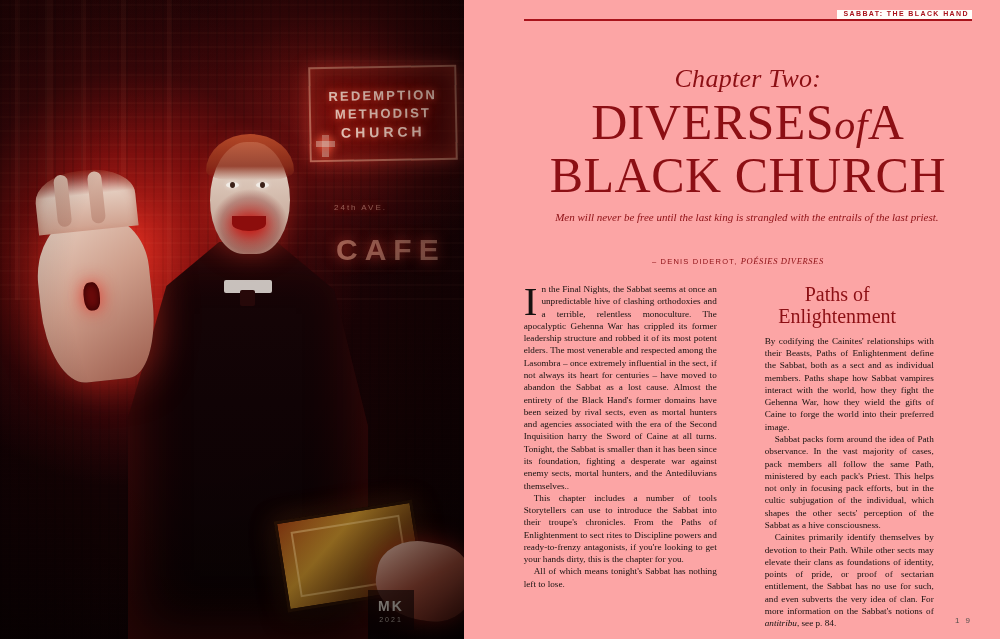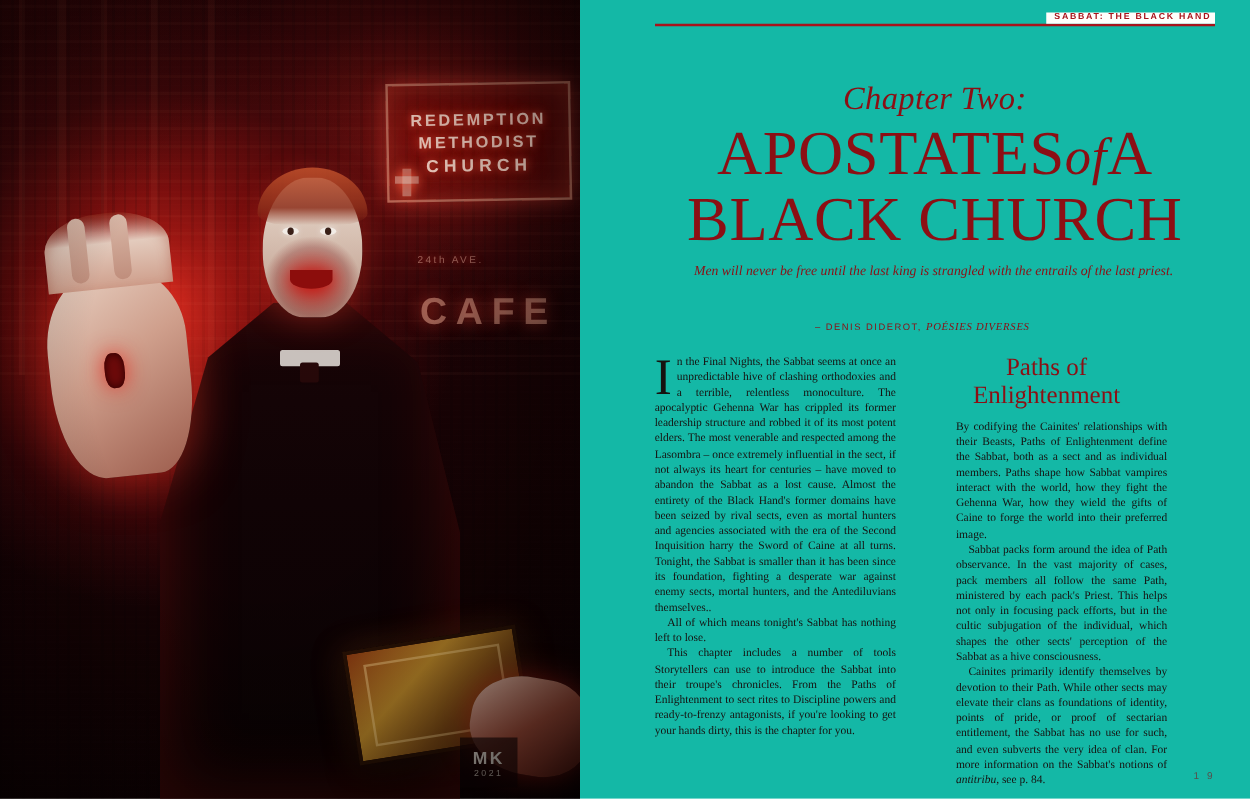--- a/index.html
+++ b/index.html
@@ -169,21 +169,21 @@
   .artist-mark .mk { color:#d8cfc6; font-size:14px; font-weight:bold; letter-spacing:2px; }
   .artist-mark .yr { color:#b9aea5; font-size:7px; letter-spacing:2px; margin-top:2px; }
   .vignette {
     position:absolute; inset:0; pointer-events:none;
     background:radial-gradient(ellipse 85% 80% at 45% 45%, transparent 35%, rgba(0,0,0,.55) 85%, rgba(0,0,0,.85) 100%);
   }
 
   
   .right-page {
     width:584px; height:639px; position:relative;
-    background:#14b8a6;
+    background:#fca5a5;
     padding:0;
   }
   .header-rule {
     position:absolute; left:60px; right:28px; top:19px; height:2px; background:#a8131b;
   }
   .running-head {
     position:absolute; right:28px; top:10px;
     font-family:"Liberation Sans", sans-serif;
     font-size:7px; letter-spacing:1.4px; font-weight:bold; color:#a8131b;
     background:#fffefb; padding:0 3px 2px 6px;
@@ -275,36 +275,36 @@
   <div class="vignette"></div>
 </div>
 
 <div class="right-page">
   <div class="header-rule"></div>
   <div class="running-head">SABBAT: THE BLACK HAND</div>
 
   <div class="chapter-block">
     <div class="chapter-label">Chapter Two:</div>
     <div class="chapter-title1">
-      <span>APOSTATES</span><span class="of">of</span><span>A</span>
+      <span>DIVERSES</span><span class="of">of</span><span>A</span>
     </div>
     <div class="chapter-title2">BLACK CHURCH</div>
   </div>
 
   <div class="epigraph">Men will never be free until the last king is strangled with the entrails of the last priest.</div>
   <div class="epigraph-attr">
     <span>– DENIS DIDEROT,</span>
     <i>POÉSIES DIVERSES</i>
   </div>
 
   <div class="columns">
     <div class="col col-left">
       <p class="first dropcap-para"><span class="dropcap">I</span><span>n the Final Nights, the Sabbat seems at once an unpredictable hive of clashing orthodoxies and a terrible, relentless monoculture. The apocalyptic Gehenna War has crippled its former leadership structure and robbed it of its most potent elders. The most venerable and respected among the Lasombra – once extremely influential in the sect, if not always its heart for centuries – have moved to abandon the Sabbat as a lost cause. Almost the entirety of the Black Hand's former domains have been seized by rival sects, even as mortal hunters and agencies associated with the era of the Second Inquisition harry the Sword of Caine at all turns. Tonight, the Sabbat is smaller than it has been since its foundation, fighting a desperate war against enemy sects, mortal hunters, and the Antediluvians themselves..</span></p>
+      <p>This chapter includes a number of tools Storytellers can use to introduce the Sabbat into their troupe's chronicles. From the Paths of Enlightenment to sect rites to Discipline powers and ready-to-frenzy antagonists, if you're looking to get your hands dirty, this is the chapter for you.</p>
       <p>All of which means tonight's Sabbat has nothing left to lose.</p>
-      <p>This chapter includes a number of tools Storytellers can use to introduce the Sabbat into their troupe's chronicles. From the Paths of Enlightenment to sect rites to Discipline powers and ready-to-frenzy antagonists, if you're looking to get your hands dirty, this is the chapter for you.</p>
     </div>
     <div class="col col-right">
       <div class="section-head">
         <span>Paths of</span><br>
         <span>Enlightenment</span>
       </div>
       <p class="first">By codifying the Cainites' relationships with their Beasts, Paths of Enlightenment define the Sabbat, both as a sect and as individual members. Paths shape how Sabbat vampires interact with the world, how they fight the Gehenna War, how they wield the gifts of Caine to forge the world into their preferred image.</p>
       <p>Sabbat packs form around the idea of Path observance. In the vast majority of cases, pack members all follow the same Path, ministered by each pack's Priest. This helps not only in focusing pack efforts, but in the cultic subjugation of the individual, which shapes the other sects' perception of the Sabbat as a hive consciousness.</p>
       <p><span>Cainites primarily identify themselves by devotion to their Path. While other sects may elevate their clans as foundations of identity, points of pride, or proof of sectarian entitlement, the Sabbat has no use for such, and even subverts the very idea of clan. For more information on the Sabbat's notions of </span><i>antitribu</i><span>, see p. 84.</span></p>
     </div>

